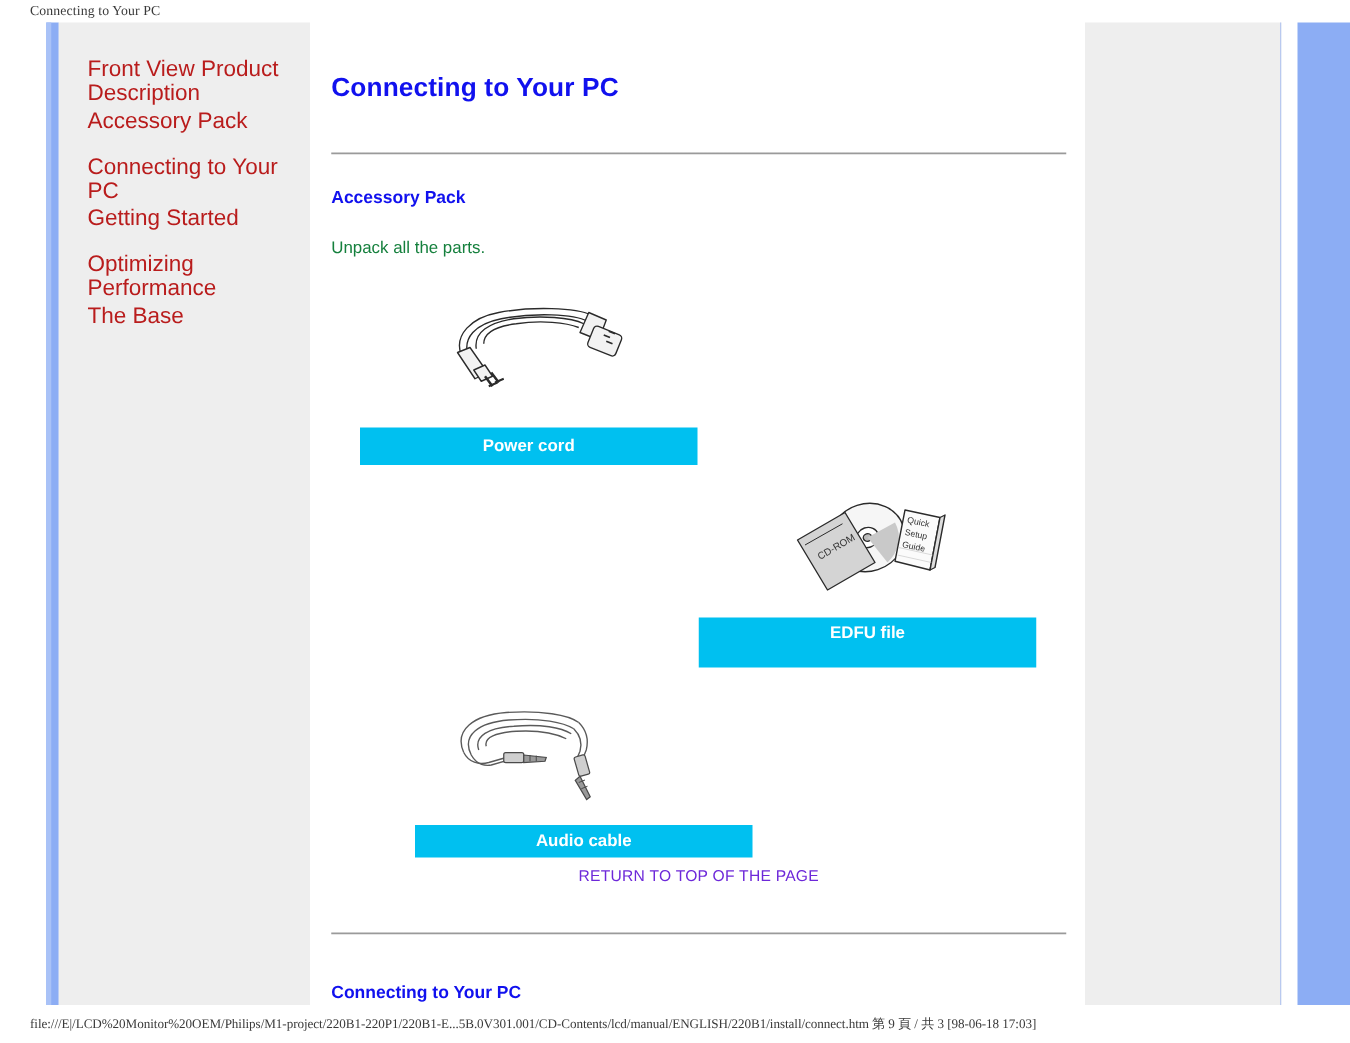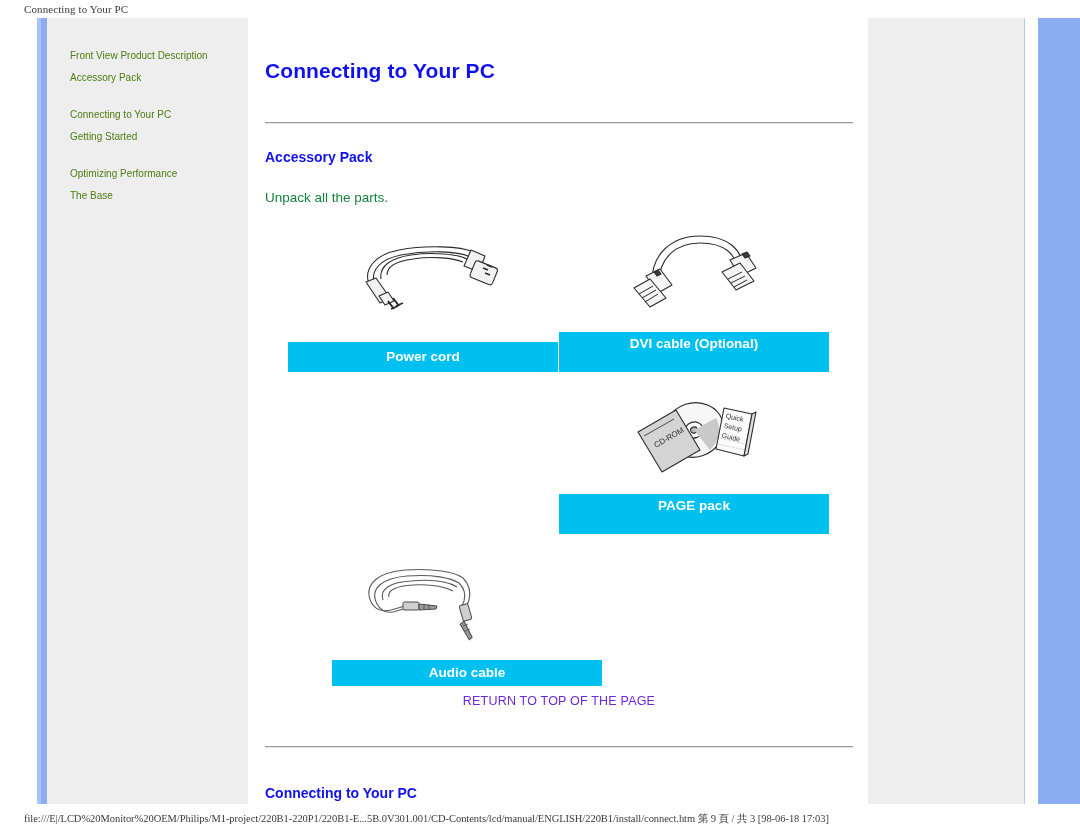--- a/index.html
+++ b/index.html
@@ -75,22 +75,22 @@
     background: #eeeeee;
   }
   .nav {
     position: absolute;
     left: 23px;
     top: 28px;
     width: 180px;
   }
   .nav-group { margin-bottom: 18px; }
   .nav-item {
-    color: #4d7c0f;
-    font-size: 10px;
+    color: #b91c1c;
+    font-size: 18px;
     line-height: 19px;
     text-decoration: none;
     display: block;
     margin-bottom: 3px;
     white-space: normal;
     cursor: pointer;
   }
 
   
   .right-panel {
@@ -300,41 +300,20 @@
 
                 <path d="M138 26 l14 6 -6 16 -15 -6 z"></path>
                 <rect x="143" y="36" width="24" height="18" rx="3" transform="rotate(22 143 36)"></rect>
                 <path d="M150 44 l5 2 M154 41 l5 2 M152 49 l5 2" stroke-width="1.4"></path>
               </g>
             </svg>
           </div>
           <div class="acc-label short">Power cord</div>
         </div>
 
-        <div class="acc-cell col-right">
-          <div class="acc-art">
-            <svg width="180" height="100" viewBox="0 0 180 100">
-              <g fill="#f4f4f4" stroke="#2b2b2b" stroke-width="1.1" stroke-linejoin="round">
-                <path d="M48 62 C46 28 70 12 96 12 C124 12 140 26 138 46" fill="none"></path>
-                <path d="M55 64 C53 33 73 19 96 19 C120 19 133 30 132 46" fill="none"></path>
-
-                <path d="M42 52 l14 -7 12 16 -14 8 z"></path>
-                <path d="M30 64 l16 -9 16 19 -16 9 z"></path>
-                <path d="M35 70 l14 -8 M38 74 l14 -8 M41 78 l13 -8" stroke-width="1"></path>
-                <path d="M50 48 l4 -2 3 4 -4 2 z" fill="#3a3a3a"></path>
-
-                <path d="M126 36 l16 -7 10 15 -16 8 z"></path>
-                <path d="M118 48 l18 -9 14 18 -18 9 z"></path>
-                <path d="M124 55 l14 -7 M127 59 l14 -7 M130 63 l13 -7" stroke-width="1"></path>
-                <path d="M138 30 l5 -2 3 4 -5 2 z" fill="#3a3a3a"></path>
-              </g>
-            </svg>
-          </div>
-          <div class="acc-label tall">DVI cable (Optional)</div>
-        </div>
 
       </div>
 
       <div class="acc-row">
 
 
         <div class="acc-cell col-right">
           <div class="acc-art">
             <svg width="180" height="100" viewBox="0 0 180 100">
               <g stroke="#2b2b2b" stroke-width="1.1" stroke-linejoin="round">
@@ -352,21 +331,21 @@
                 <path d="M140 70 l4 -2 8 -42 -4 2 z" fill="#dedede"></path>
                 <path d="M114 58 l27 6 M115 52 l27 6" stroke-width="0.6" stroke="#cccccc"></path>
                 <g font-family="'Liberation Sans',sans-serif" font-size="7" fill="#333333" stroke="none" transform="rotate(12 130 40)">
                   <text x="120" y="34">Quick</text>
                   <text x="120" y="44">Setup</text>
                   <text x="120" y="54">Guide</text>
                 </g>
               </g>
             </svg>
           </div>
-          <div class="acc-label tall">PAGE pack</div>
+          <div class="acc-label tall">EDFU file</div>
         </div>
 
       </div>
 
       <div class="acc-row">
 
         <div class="acc-cell col-left">
           <div class="acc-art">
             <svg width="180" height="100" viewBox="0 0 180 100">
               <g fill="none" stroke="#5a5a5a" stroke-width="1.1" stroke-linejoin="round">

